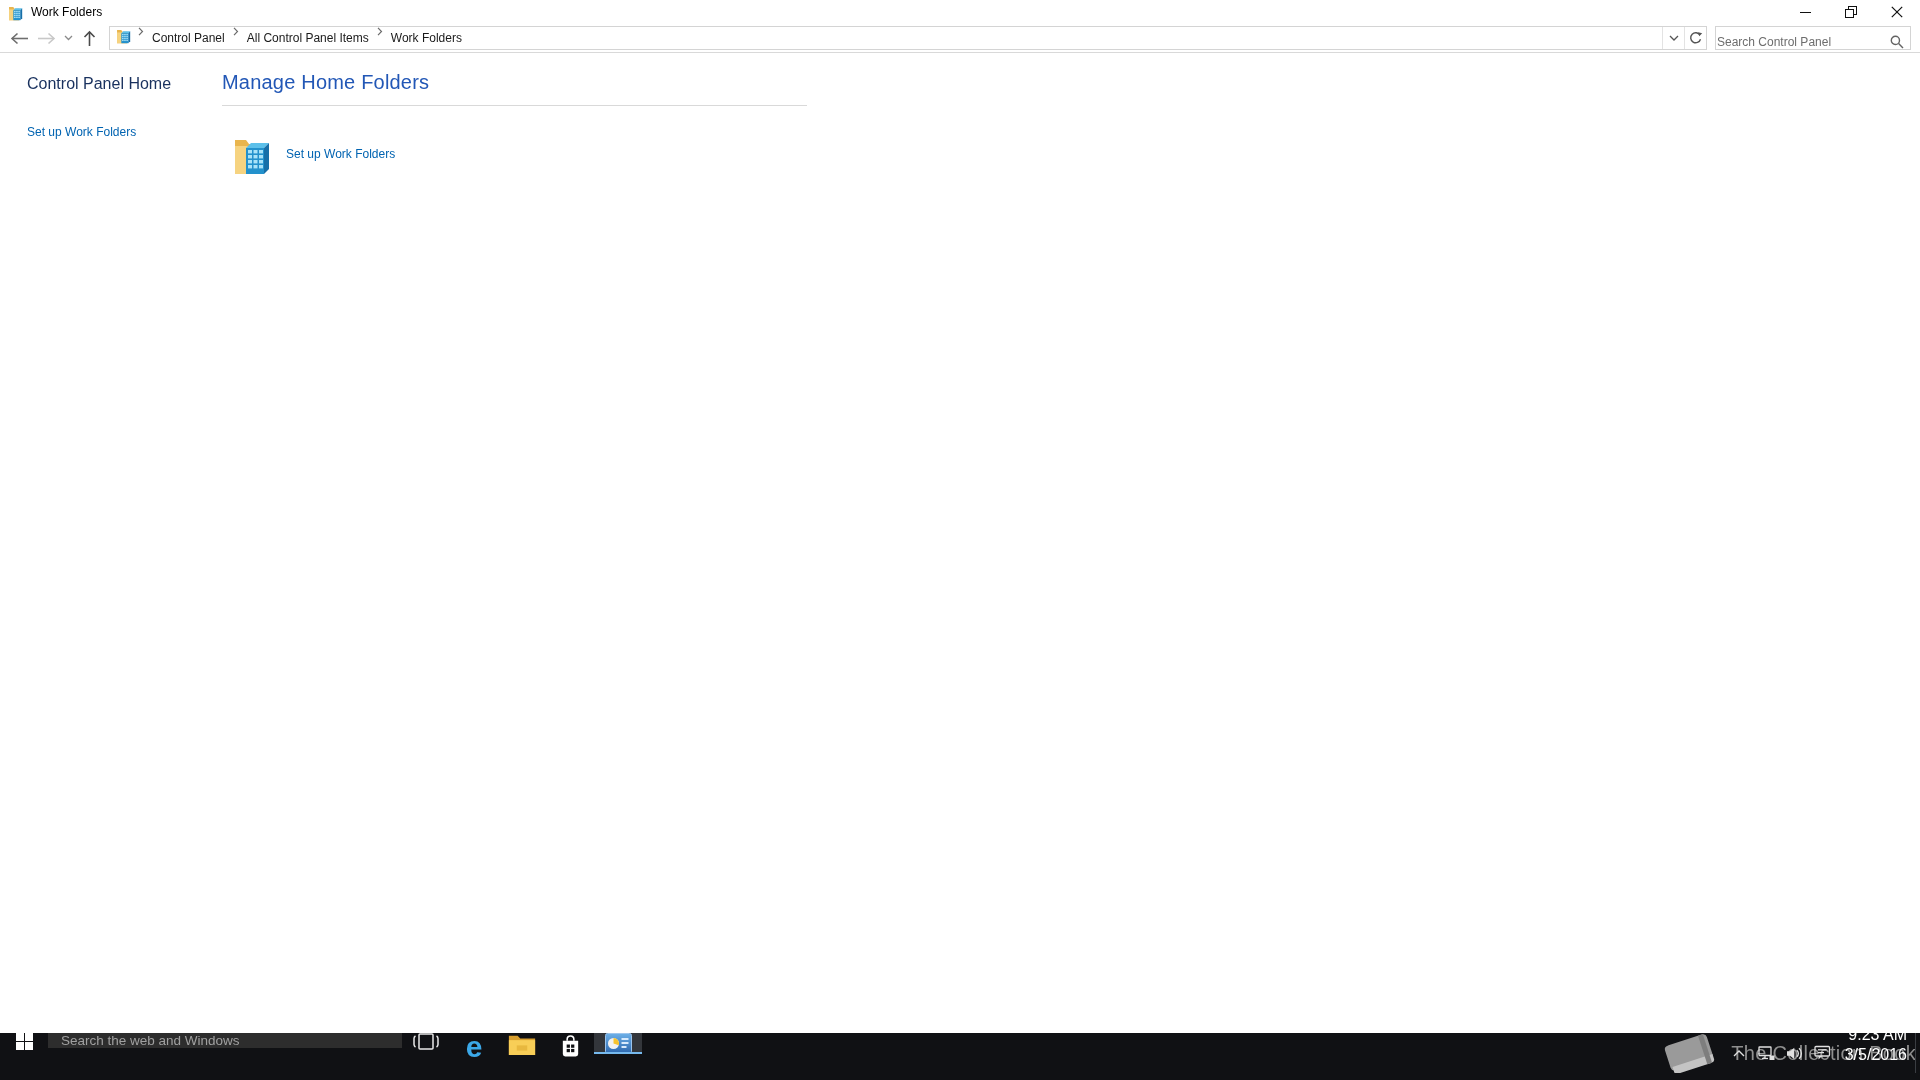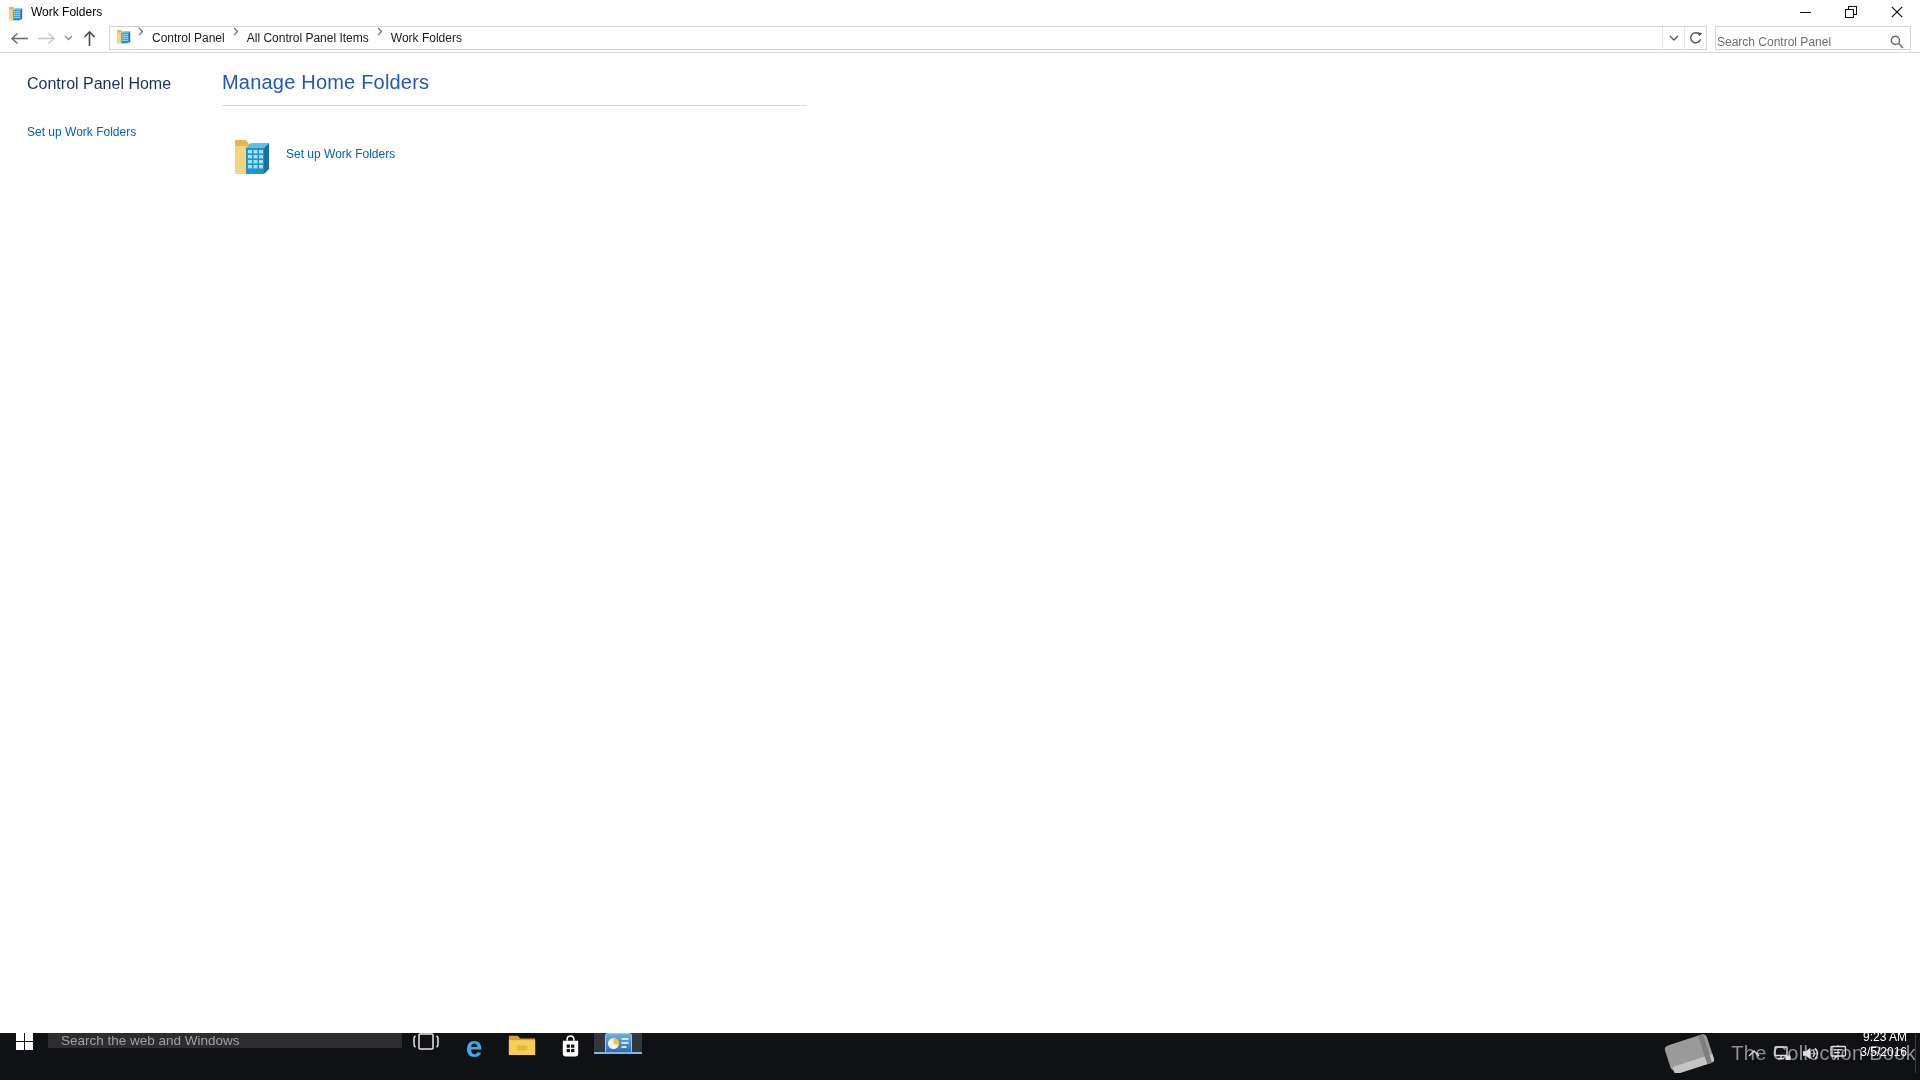--- a/index.html
+++ b/index.html
@@ -51,21 +51,21 @@
   .tb-btn { width:48px; display:flex; align-items:center; justify-content:center; position:relative; }
   .tb-btn.active { background:#33363b; }
   .tb-btn.active::after { content:""; position:absolute; left:0; right:0; bottom:0; height:2px; background:#76b9ed; }
   .edge-e { font-size:30px; font-weight:700; color:#3ba8e8; line-height:1; transform:translateY(-1px); }
 
   .tray { margin-left:auto; display:flex; align-items:center; position:relative; padding-right:0; }
   .watermark { position:absolute; right:4px; bottom:0; height:40px; display:flex; align-items:center; z-index:1; pointer-events:none; }
   .watermark-text { font-size:20px; color:#8f8f8f; white-space:nowrap; letter-spacing:0.3px; }
   .watermark-book { margin-right:10px; }
   .tray-ic { width:28px; height:40px; display:flex; align-items:center; justify-content:center; z-index:2; }
-  .clock { z-index:2; display:flex; flex-direction:column; align-items:flex-end; justify-content:center; padding:0 8px 16px 8px; height:40px; color:#fff; font-size:12px; line-height:1.25; text-align:right; }
+  .clock { z-index:2; display:flex; flex-direction:column; align-items:flex-end; justify-content:center; padding:0 8px 16px 8px; height:40px; color:#fff; font-size:16px; line-height:1.25; text-align:right; }
   .show-desktop { width:5px; height:40px; border-left:1px solid #3a3d42; z-index:2; }
 </style>
 </head>
 <body>
 
 <div class="window">
 
   <div class="titlebar">
     <svg class="app-icon" viewBox="0 0 40 44">
       <path d="M2 8 h11 l3 4 h12 v30 H2 Z" fill="#e9b54d"></path>

